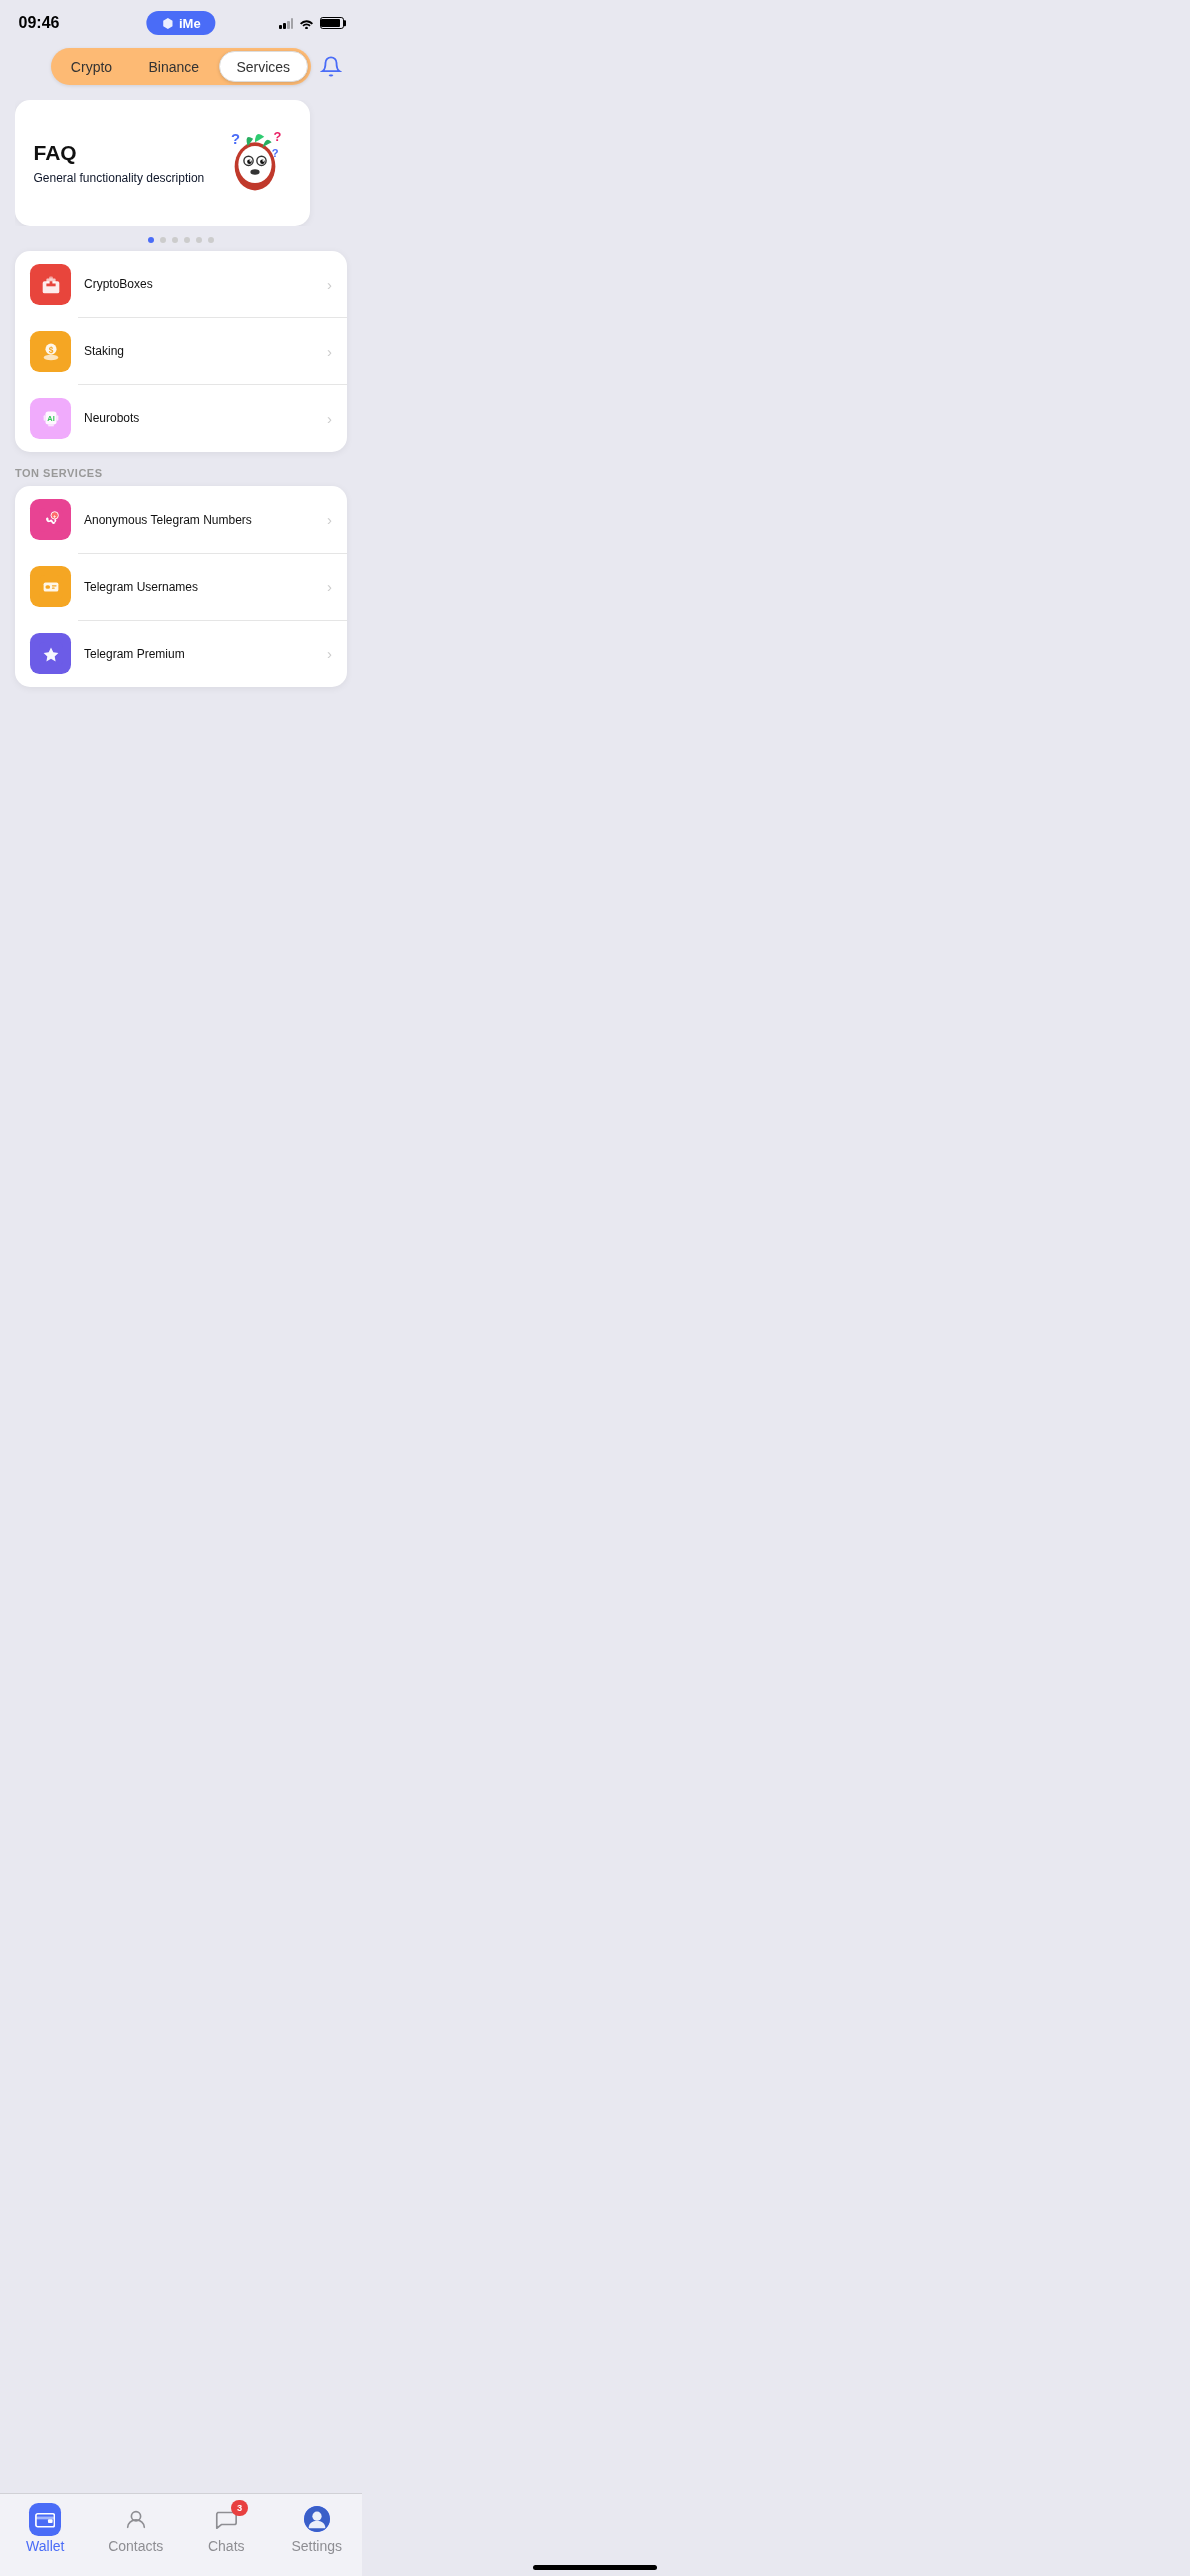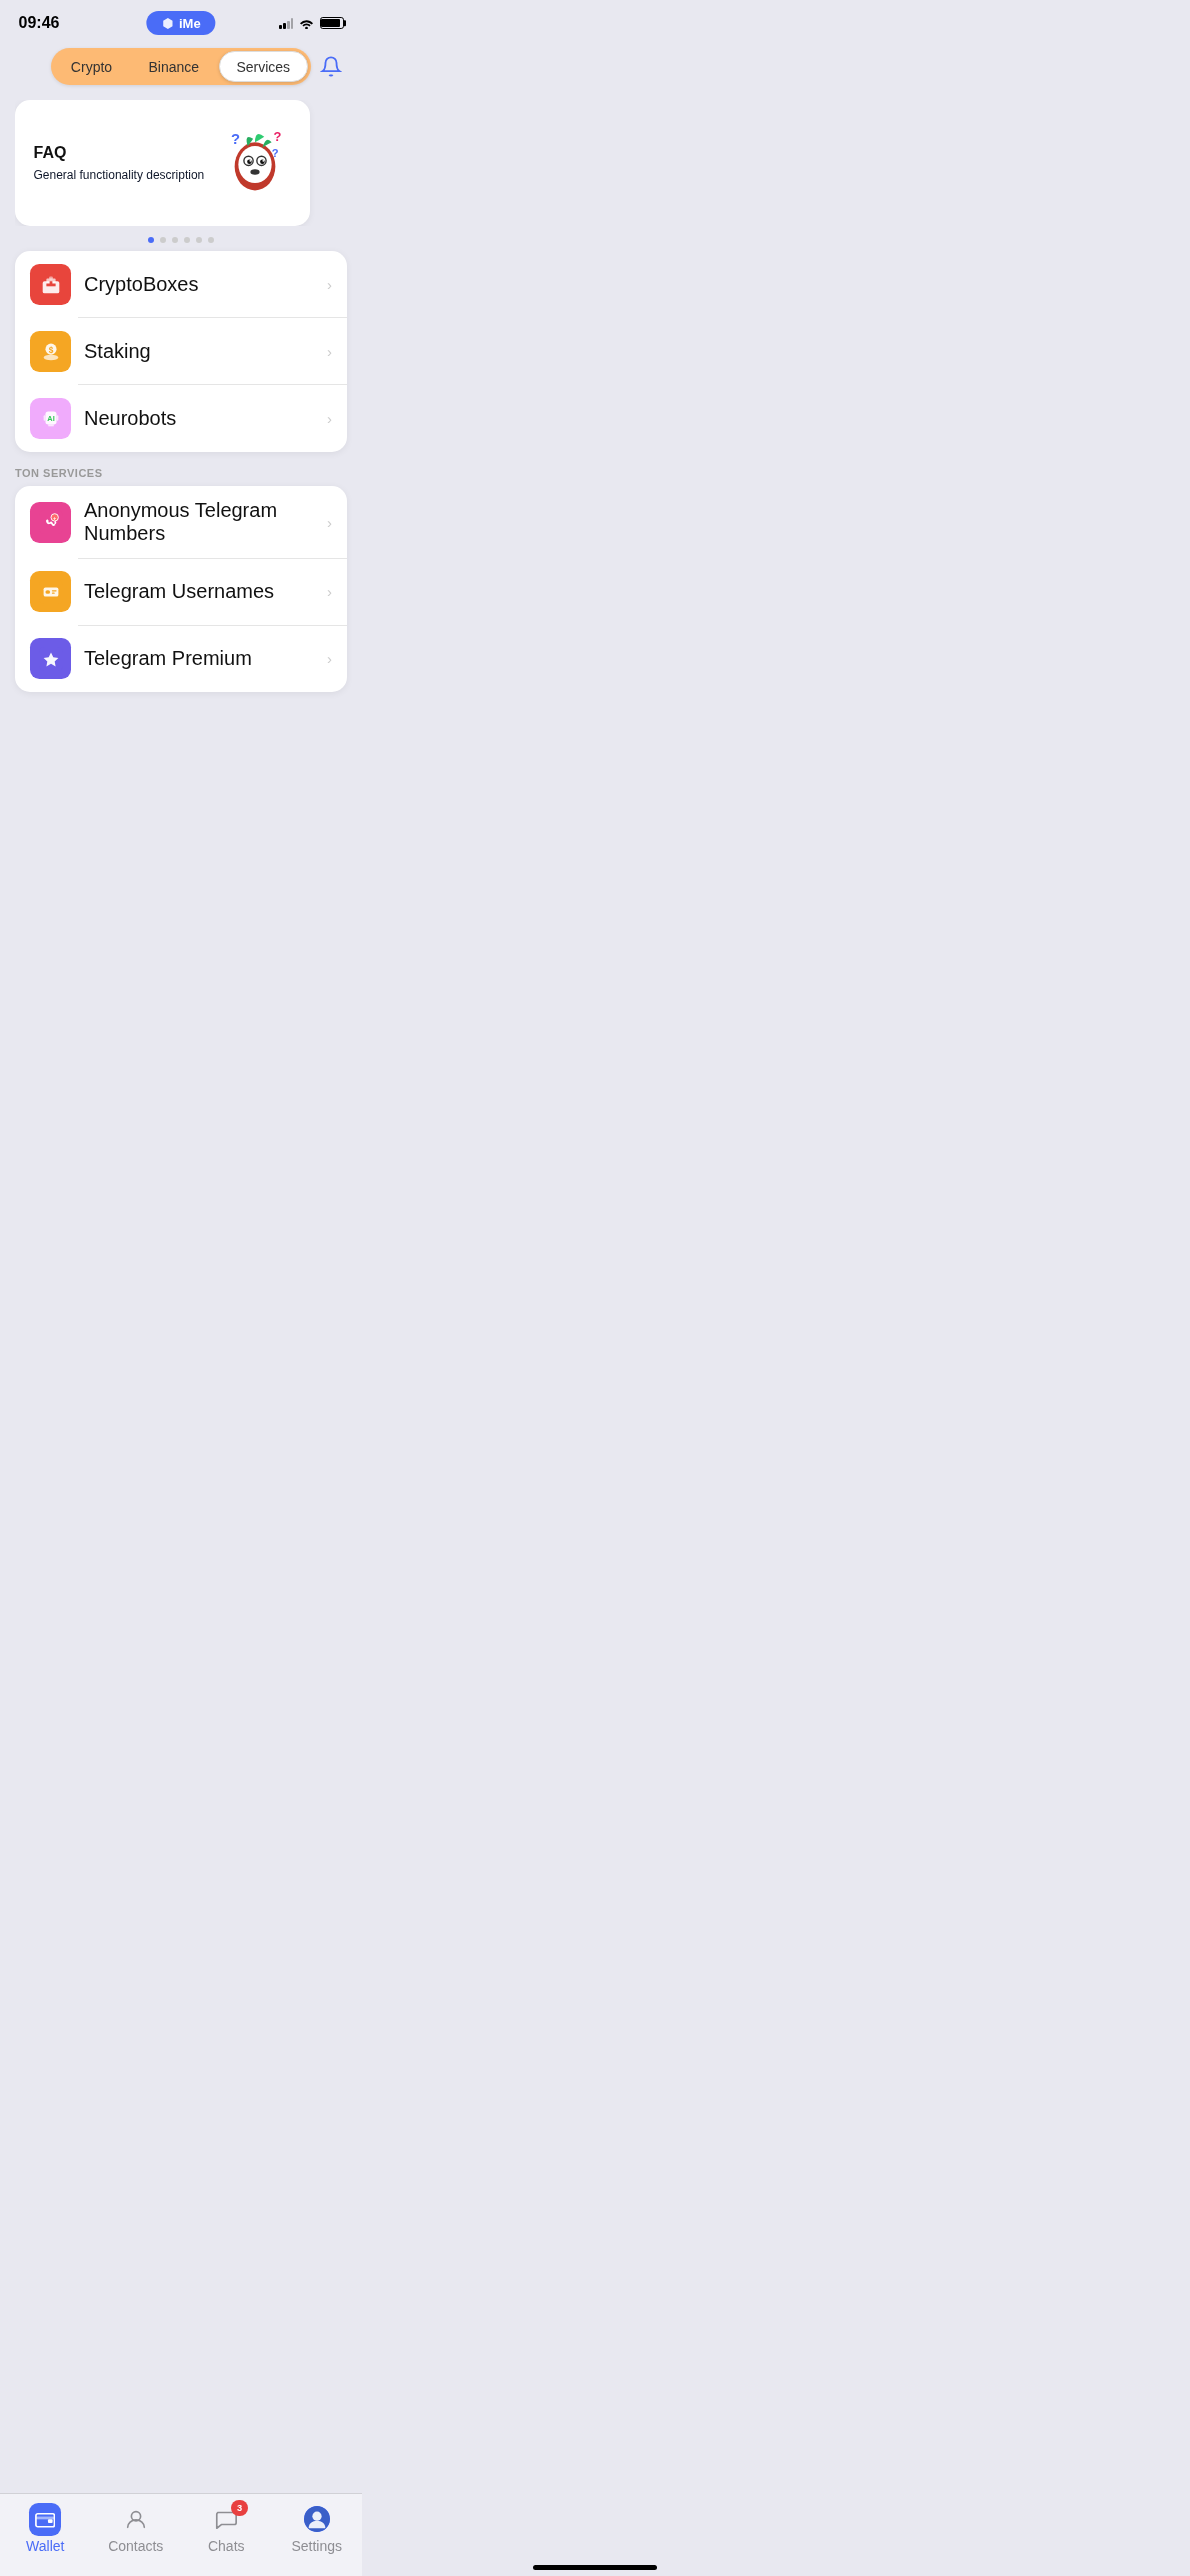--- a/index.html
+++ b/index.html
@@ -168,21 +168,21 @@
       border-radius: 15px;
       padding: 22px 18.5px;
       min-width: calc(100% - 37px);
       display: flex;
       align-items: center;
       justify-content: space-between;
       box-shadow: 0 1.9px 7.4px rgba(0,0,0,0.06);
     }
 
     .carousel-card-text h2 {
-      font-size: 16px;
+      font-size: 21px;
       font-weight: 700;
       color: #111;
       margin-bottom: 5.6px;
     }
 
     .carousel-card-text p {
       font-size: 12px;
       color: #0f172a;
       font-weight: 400;
     }
@@ -261,21 +261,21 @@
     }
 
     .icon-red { background: #e8453c; }
     .icon-yellow { background: #f5a623; }
     .icon-green { background: #f0abfc; }
     .icon-pink { background: #e84393; }
     .icon-orange { background: #f5a623; }
     .icon-purple { background: #6c5ce7; }
 
     .service-name {
-      font-size: 20px;
+      font-size: 12px;
       font-weight: 400;
       color: #111;
     }
 
     .chevron-right {
       margin-left: auto;
       color: #ccc;
       font-size: 15px;
     }
 

